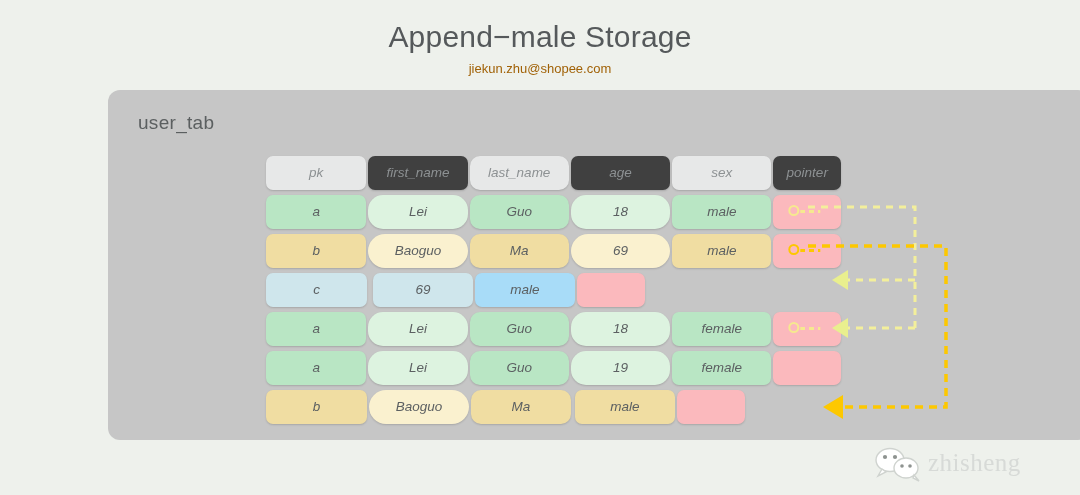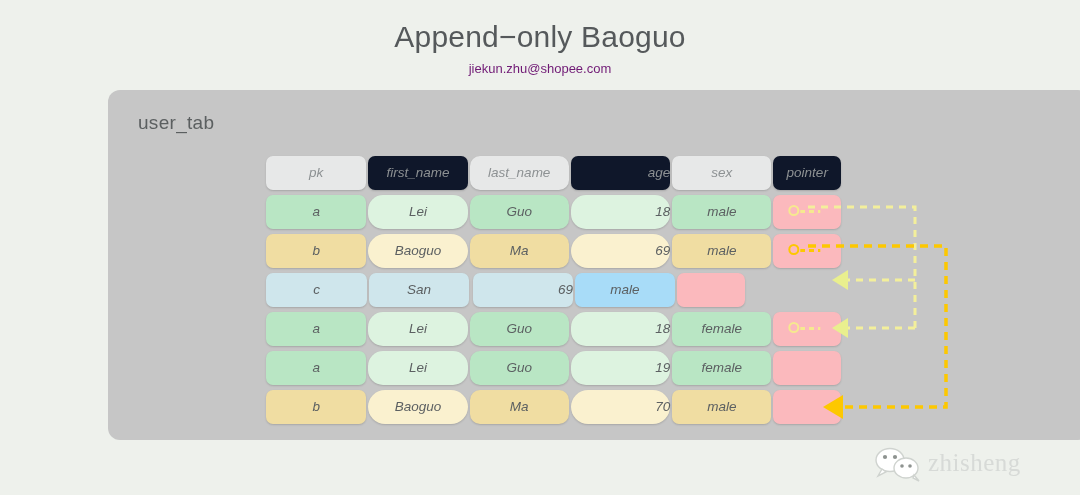--- a/index.html
+++ b/index.html
@@ -30,21 +30,21 @@
     letter-spacing: 0.2px;
   }
   #subtitle {
     position: absolute;
     left: 0;
     top: 61px;
     width: 1080px;
     text-align: center;
     font-size: 13px;
     font-weight: 400;
-    color: #701a75;
+    color: #a16207;
   }
 
   
   #panel {
     position: absolute;
     left: 108px;
     top: 90px;
     width: 982px;
     height: 350px;
     background: #c6c6c6;
@@ -81,29 +81,29 @@
     border-radius: 7px;
     box-sizing: border-box;
     box-shadow: 0 1px 2px rgba(0,0,0,0.16);
     position: relative;
     overflow: visible;
   }
   
   .c0 { width: 101px; }
   .c1 { width: 100px; }
   .c2 { width: 100px; border-radius: 10px; }
-  .c3 { width: 100px; text-align: right; }
+  .c3 { width: 100px; }
   .c4 { width: 100px; }
   .c5 { width: 68px; }
   .gap { width: 2px; flex: 0 0 2px; }
 
   
   .row.header .cell { color: #8d9193; font-size: 13.5px; }
   .hdr-a { background: #e7e8e8; }
-  .hdr-b { background: #0f172a; }
+  .hdr-b { background: #404040; }
 
   
   .g-a { background: #b9e6c4; }
   .g-b { background: #ddf3e0; border-radius: 15px; }
   
   .y-a { background: #f0dda2; }
   .y-b { background: #faf1cf; border-radius: 17px; }
   
   .b-a { background: #a8dcf8; }
   .b-b { background: #cfe6ec; }
@@ -166,21 +166,21 @@
     font-size: 25px;
     color: #d7dad7;
     font-family: "Liberation Serif", "DejaVu Serif", serif;
     letter-spacing: 0.5px;
   }
   #wm-logo { position: absolute; left: 6px; top: 2px; }
 </style>
 </head>
 <body>
 
-<div id="title">Append−only Baoguo</div>
+<div id="title">Append−male Storage</div>
 <div id="subtitle">jiekun.zhu@shopee.com</div>
 
 <div id="panel">
 
   <div id="panel-title">user_tab</div>
 
   <div id="table">
 
     <div class="row header">
       <div class="cell c0 hdr-a">pk</div>
@@ -230,21 +230,20 @@
         <span class="ptr-glyph" style="--pc:#fdc800">
           <span class="ring"></span>
             <span class="stub"></span>
         </span>
       </div>
     </div>
 
     <div class="row">
       <div class="cell c0 b-b">c</div>
         <div class="gap"></div>
-      <div class="cell c1 b-b">San</div>
         <div class="gap"></div>
         <div class="gap"></div>
       <div class="cell c3 b-b">69</div>
         <div class="gap"></div>
       <div class="cell c4 b-a">male</div>
         <div class="gap"></div>
       <div class="cell c5 ptr"></div>
     </div>
 
     <div class="row">
@@ -280,21 +279,20 @@
       <div class="cell c5 ptr"></div>
     </div>
 
     <div class="row">
       <div class="cell c0 y-a">b</div>
         <div class="gap"></div>
       <div class="cell c1 y-b">Baoguo</div>
         <div class="gap"></div>
       <div class="cell c2 y-a">Ma</div>
         <div class="gap"></div>
-      <div class="cell c3 y-b">70</div>
         <div class="gap"></div>
       <div class="cell c4 y-a">male</div>
         <div class="gap"></div>
       <div class="cell c5 ptr"></div>
     </div>
 
   </div>
 
   <svg id="wires" viewBox="0 0 864 350">
 

